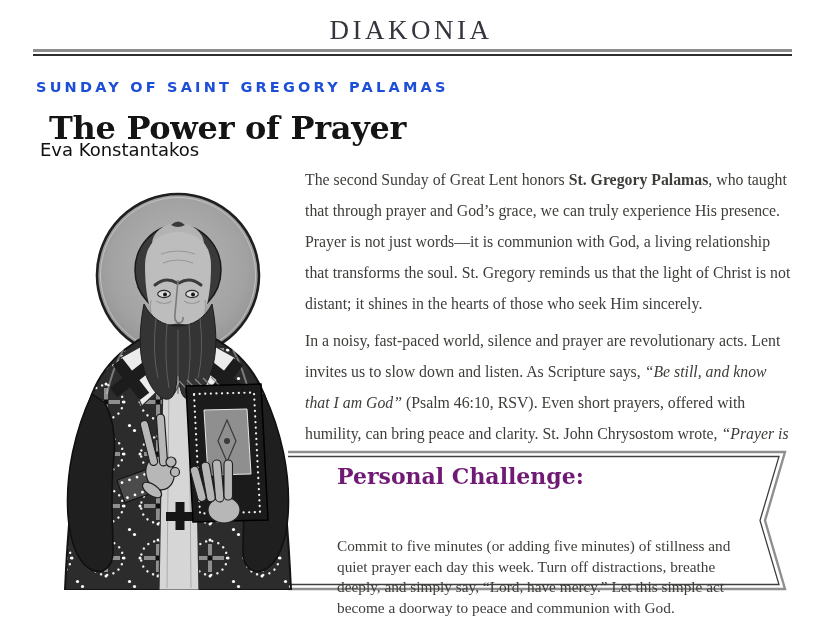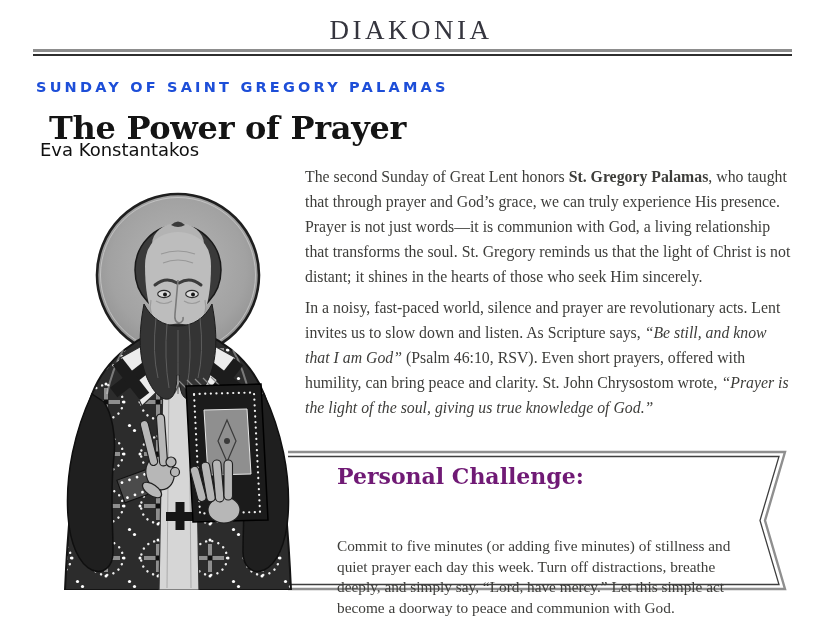--- a/index.html
+++ b/index.html
@@ -26,21 +26,21 @@
     font-family:"DejaVu Serif","Liberation Serif",serif;font-weight:700;
     font-size:32px;color:#141414;letter-spacing:-0.3px;white-space:nowrap;
   }
   .byline{
     position:absolute;left:40px;top:139px;
     font-family:"DejaVu Sans","Liberation Sans",sans-serif;font-weight:400;
     font-size:18px;color:#101010;
   }
   .article-body{
     position:absolute;left:305px;top:164px;width:489px;
-    font-family:"Liberation Serif",serif;font-size:15.8px;line-height:25px;
+    font-family:"Liberation Serif",serif;font-size:15.8px;line-height:31px;
     color:#3d3d3a;text-align:left;
   }
   .article-body p{margin:0 0 5.5px 0;}
   .challenge{
     position:absolute;left:288px;top:450px;width:512px;height:142px;z-index:1;
   }
   .challenge .ribbon{position:absolute;left:0;top:0;}
   .challenge-heading{
     position:absolute;left:49px;top:13px;margin:0;
     font-family:"DejaVu Serif","Liberation Serif",serif;font-weight:700;

